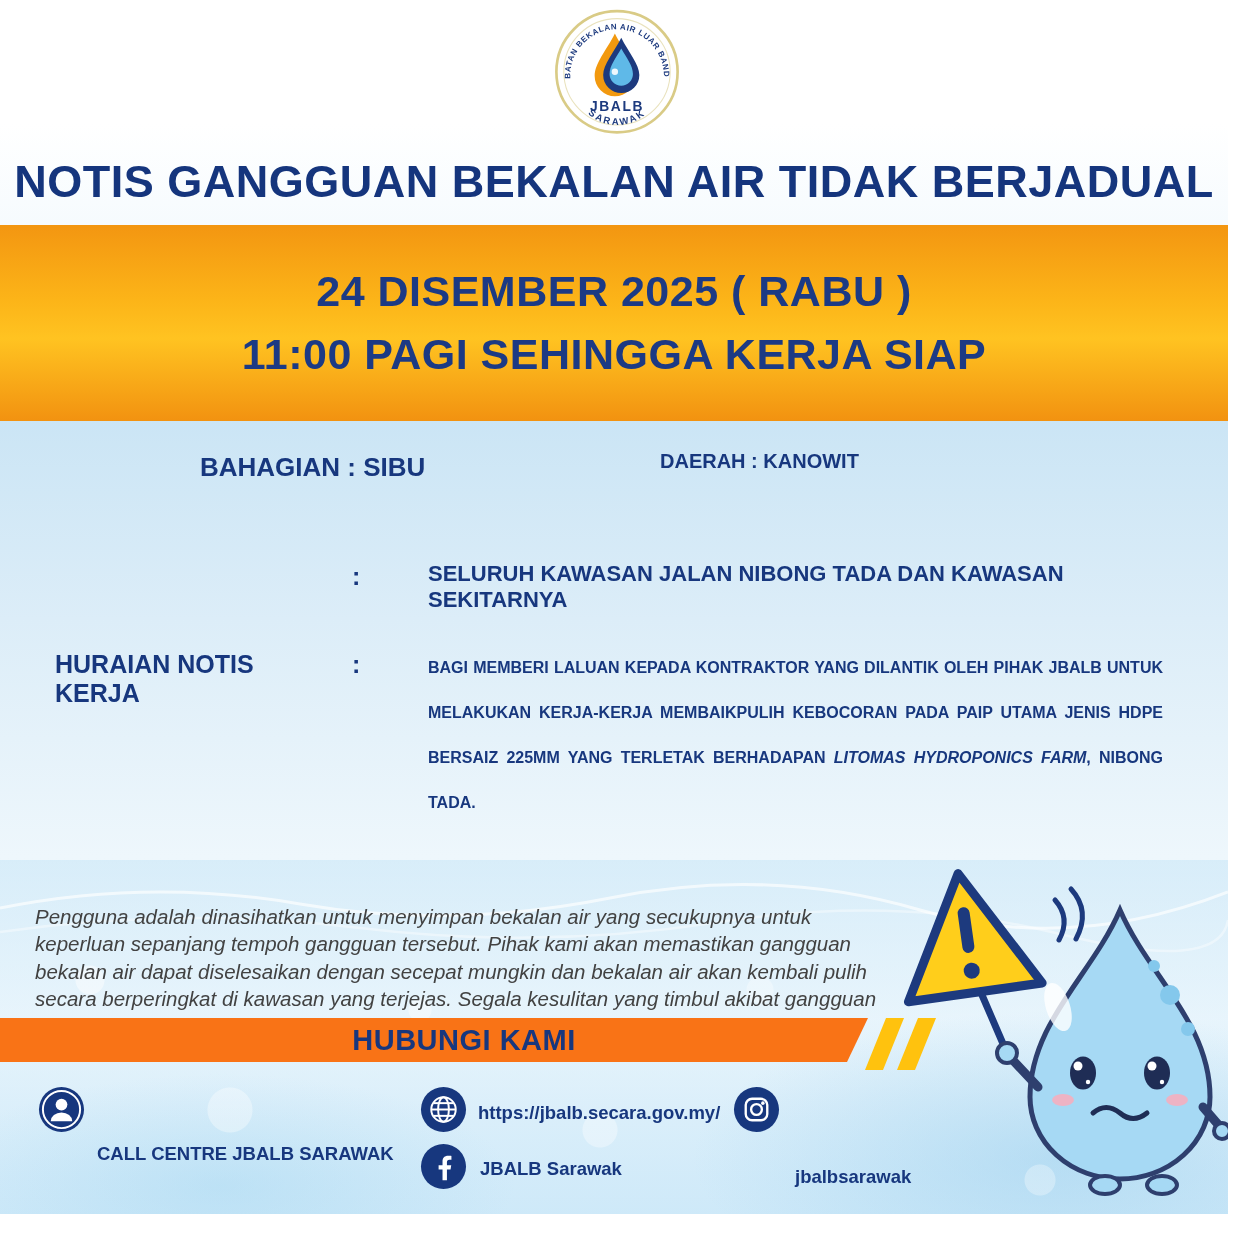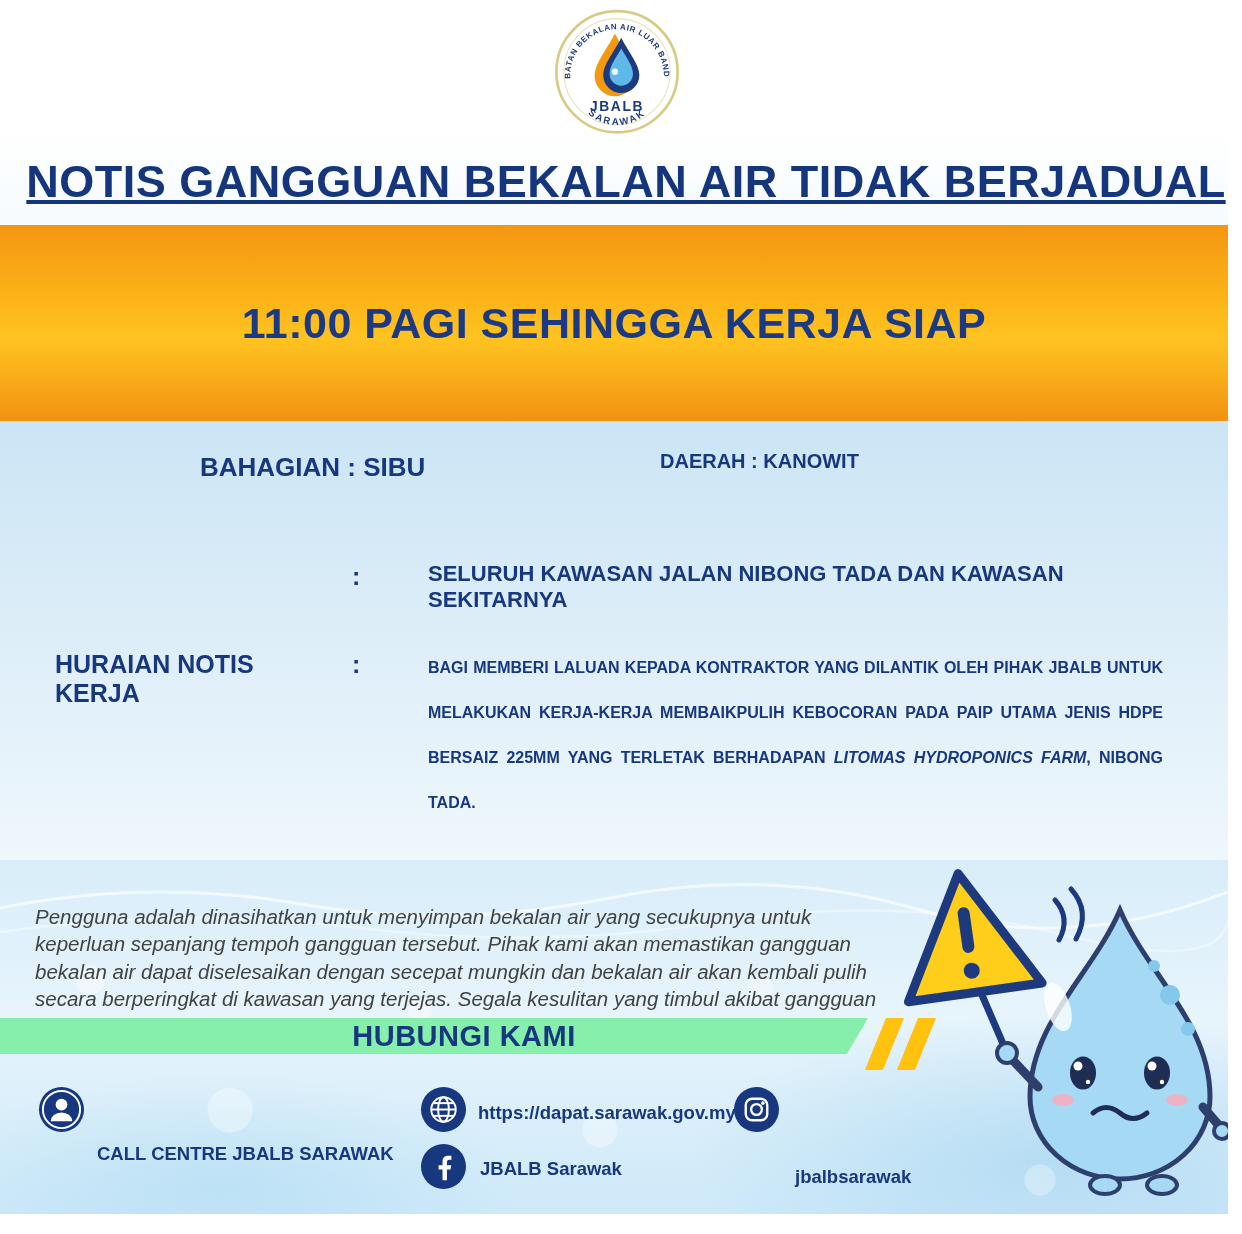--- a/index.html
+++ b/index.html
@@ -25,42 +25,42 @@
       radial-gradient(circle at 1130px 210px, rgba(255,255,255,.38) 0 26px, rgba(255,255,255,0) 27px),
       radial-gradient(circle at 1040px 320px, rgba(255,255,255,.30) 0 15px, rgba(255,255,255,0) 16px),
       radial-gradient(ellipse 420px 160px at 18% 92%, rgba(150,208,238,.35), rgba(150,208,238,0) 70%),
       radial-gradient(ellipse 520px 210px at 86% 84%, rgba(140,200,235,.42), rgba(140,200,235,0) 70%),
       linear-gradient(180deg, rgba(198,229,247,.55) 0%, rgba(233,246,253,.6) 45%, rgba(205,233,249,.85) 100%);}
   .waves{position:absolute;left:0;top:6px;width:1228px;height:90px;}
 
   
   .navy{color:#17377e;}
   .logo{left:553px;top:8px;width:128px;height:134px;}
-  .title{left:12px;top:156px;width:1228px;margin:0;text-align:center;font-size:45px;font-weight:700;
-         color:#15357d;letter-spacing:.5px;z-index:2;text-decoration:underline;}
+  .title{left:0;top:156px;width:1228px;margin:0;text-align:center;font-size:45px;font-weight:700;
+         color:#15357d;letter-spacing:.5px;z-index:2;}
   .date-line{font-size:43px;font-weight:700;color:#1c3a84;letter-spacing:.5px;}
 
   .bahagian{left:200px;top:452px;font-size:26px;font-weight:700;z-index:2;}
   .daerah{left:660px;top:450px;font-size:20px;font-weight:700;z-index:2;}
 
   .row-label{left:55px;width:290px;font-size:25px;font-weight:700;z-index:2;}
   .row-colon{left:352px;font-size:25px;font-weight:700;z-index:2;}
   .kawasan-label{top:562px;}
   .kawasan-colon{top:562px;}
   .kawasan-value{left:428px;top:561px;width:775px;font-size:22px;font-weight:700;z-index:2;}
   .huraian-label{top:650px;}
   .huraian-colon{top:650px;}
   .huraian-text{left:428px;top:645px;width:735px;font-size:16px;font-weight:700;line-height:45px;
       text-align:justify;z-index:2;}
   .huraian-text .it{font-style:italic;}
 
   .advisory{left:35px;top:903px;width:855px;font-size:20.5px;font-style:italic;color:#424242;
       line-height:1.33;z-index:2;}
 
-  .hubungi-banner{left:0;top:1018px;width:868px;height:36px;background:#86efac;z-index:2;
+  .hubungi-banner{left:0;top:1018px;width:868px;height:44px;background:#f97316;z-index:2;
       clip-path:polygon(0 0,100% 0,calc(100% - 21px) 100%,0 100%);
       display:flex;align-items:center;justify-content:center;padding-left:60px;box-sizing:border-box;}
   .hubungi-banner .txt{font-size:29px;font-weight:700;color:#17377e;letter-spacing:.5px;}
   .stripe{top:1018px;width:18px;height:52px;background:#ffc20e;z-index:2;transform:skewX(-22deg);transform-origin:top left;}
   .stripe.s1{left:886px;} .stripe.s2{left:918px;}
 
   .contact-icon{width:47px;height:47px;z-index:2;}
   .icon-person{left:38px;top:1086px;}
   .icon-globe{left:420px;top:1086px;}
   .icon-ig{left:733px;top:1086px;}
@@ -107,20 +107,21 @@
         <path d="M64,28 C57,42 47,53 47,63 a17,17 0 0 0 34,0 C81,53 71,42 64,28 Z" fill="#1d3a7e"></path>
         <path d="M64,38 C59,47 53,54 53,62 a11,11 0 0 0 22,0 C75,54 69,47 64,38 Z" fill="#5fb9e8"></path>
         <circle cx="58" cy="60" r="3" fill="#ffffff" opacity="0.9"></circle>
       </g>
       <text x="60" y="97" text-anchor="middle" font-size="13" font-weight="bold" fill="#1d3a7e" letter-spacing="1.5">JBALB</text>
     </svg>
 
     <h1 class="layer title">NOTIS GANGGUAN BEKALAN AIR TIDAK BERJADUAL</h1>
 
     <div class="layer date-banner">
+      <div class="date-line">24 DISEMBER 2025 ( RABU )</div>
       <div class="date-line">11:00 PAGI SEHINGGA KERJA SIAP</div>
     </div>
 
     <div class="layer bahagian navy">BAHAGIAN : SIBU</div>
     <div class="layer daerah navy">DAERAH : KANOWIT</div>
 
     <div class="layer row-colon kawasan-colon navy">:</div>
     <div class="layer kawasan-value navy">SELURUH KAWASAN JALAN NIBONG TADA DAN KAWASAN SEKITARNYA</div>
 
     <div class="layer row-label huraian-label navy">HURAIAN NOTIS KERJA</div>
@@ -159,21 +160,21 @@
       <circle cx="24" cy="24" r="23" fill="#17377e"></circle>
       <path d="M27.5,38 v-11 h3.7 l0.7,-4.4 h-4.4 v-3 c0,-1.3 0.7,-2.4 2.5,-2.4 h2.1 v-3.9 c-0.4,-0.1 -1.8,-0.2 -3.4,-0.2 c-3.5,0 -5.7,2.1 -5.7,5.9 v3.6 h-4 v4.4 h4 v11 Z" fill="#ffffff"></path>
     </svg>
 
     <div class="layer contact-text call-block">
       <div>CALL CENTRE JBALB SARAWAK</div>
       
       
       
     </div>
-    <div class="layer contact-text website">https://dapat.sarawak.gov.my/</div>
+    <div class="layer contact-text website">https://jbalb.secara.gov.my/</div>
     <div class="layer contact-text instagram">jbalbsarawak</div>
     <div class="layer contact-text facebook">JBALB Sarawak</div>
 
     <svg class="layer mascot" viewBox="0 0 358 369">
 
       <g transform="rotate(-8 97 92)">
         <path d="M97,28 L165,148 L30,148 Z" fill="#ffce1b" stroke="#1d3a7e" stroke-width="9" stroke-linejoin="round"></path>
         <rect x="91" y="62" width="12" height="46" rx="6" fill="#1d3a7e"></rect>
         <circle cx="97" cy="126" r="8" fill="#1d3a7e"></circle>
       </g>

